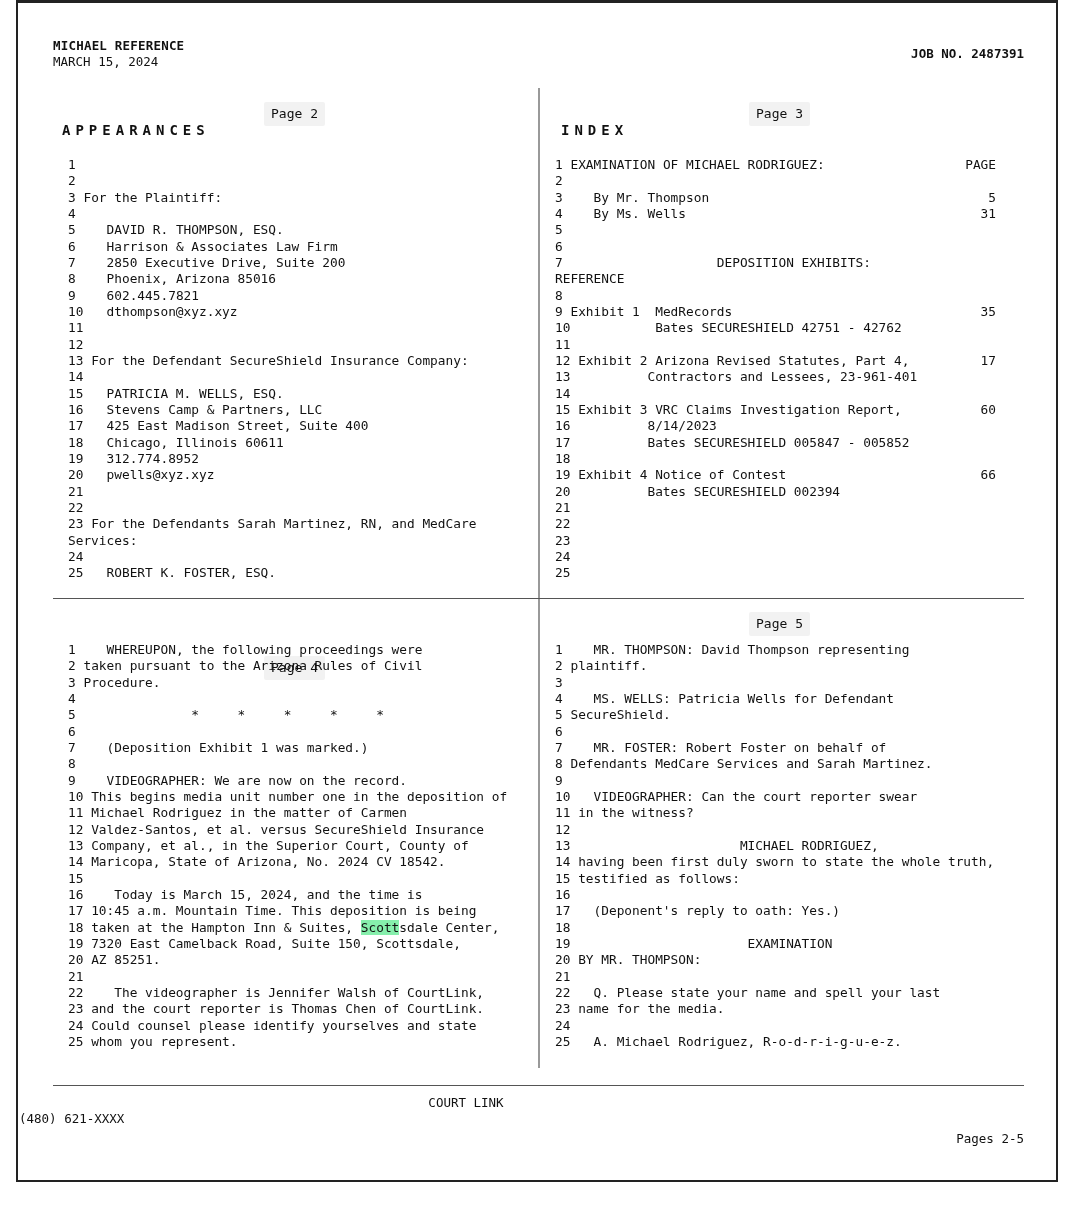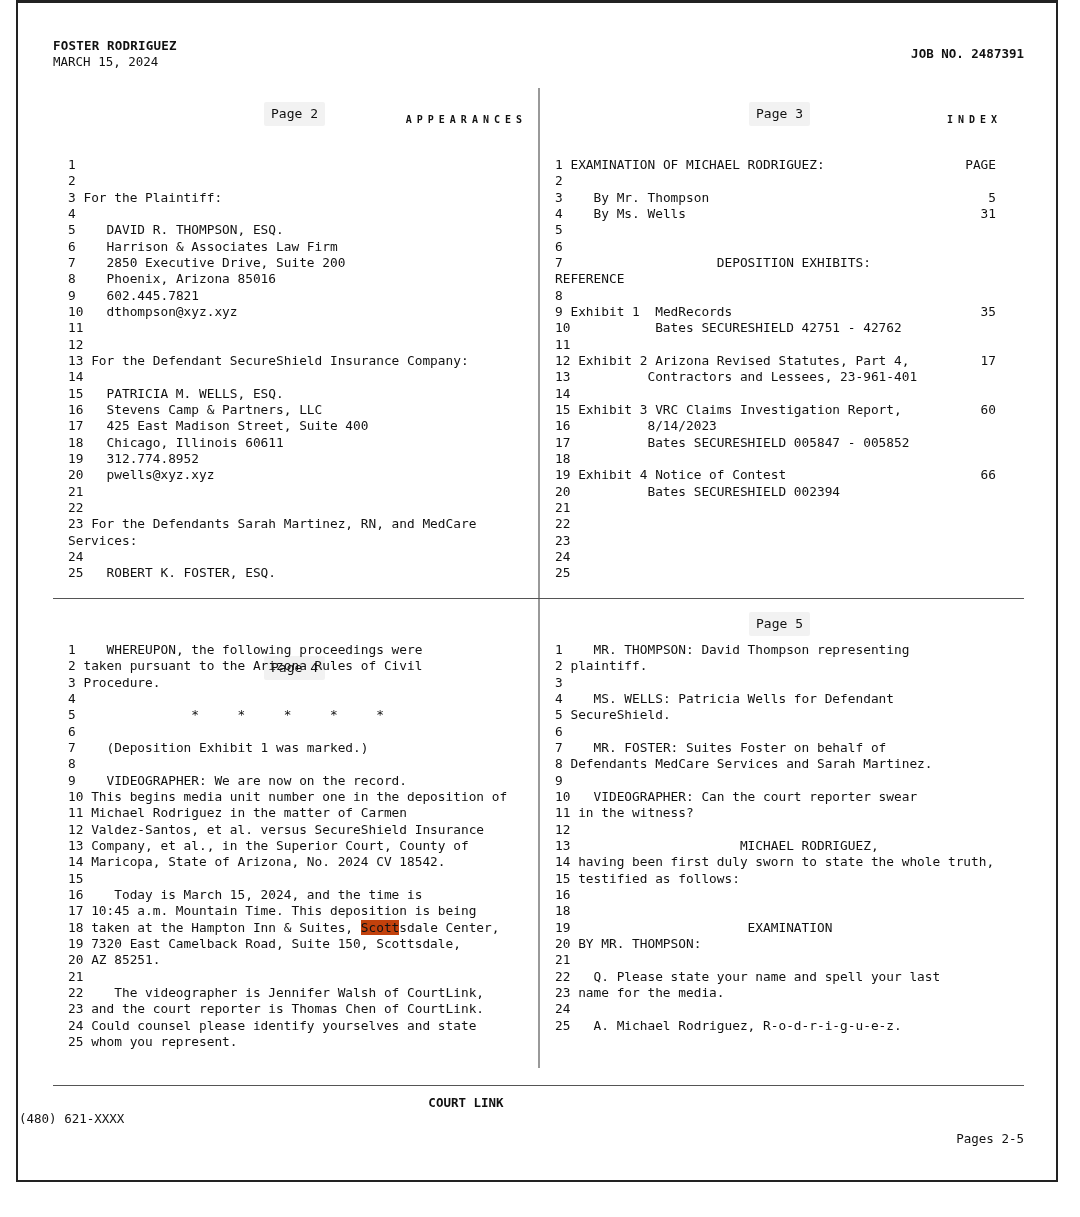--- a/index.html
+++ b/index.html
@@ -10,36 +10,36 @@
            border-top: 3px solid #222; box-sizing: border-box; background: #fff; }
   .hdr-name { position: absolute; left: 53px; top: 38px; font-size: 12.5px; font-weight: bold; letter-spacing: 0.2px; }
   .hdr-date { position: absolute; left: 53px; top: 54px; font-size: 12.5px; }
   .hdr-job { position: absolute; right: 56px; top: 46px; font-size: 12.5px; font-weight: bold; }
   .vdiv { position: absolute; left: 538px; top: 88px; width: 2px; height: 980px; background: #999; }
   .hdiv { position: absolute; left: 53px; top: 598px; width: 971px; height: 1px; background: #555; }
   .fdiv { position: absolute; left: 53px; top: 1085px; width: 971px; height: 1px; background: #555; }
   .page { position: absolute; width: 470px; }
   .page-label { position: absolute; top: 0; height: 24px; line-height: 24px; padding: 0 7px;
                 background: #f2f2f2; font-size: 13px; border-radius: 2px; text-align: center; }
-  .page-title { position: absolute; top: 12px; width: 100%; text-align: right; font-size: 10px; font-weight: bold; letter-spacing: 5px; }
+  .page-title { position: absolute; top: 20px; width: 100%; text-align: left; font-size: 14px; font-weight: bold; letter-spacing: 5px; }
   .lines { position: absolute; left: 0; width: 100%; margin: 0; padding: 0; list-style: none; }
   .line { height: 16.33px; line-height: 16.33px; font-size: 12.8px; white-space: pre; position: relative; }
   .num { display: inline-block; }
   .right { position: absolute; right: 0; top: 0; }
-  .hl { background: #c2410c; }
-  .footer-brand { position: absolute; top: 1095px; left: 0; width: 932px; text-align: center; font-size: 12.5px; font-weight: bold; }
+  .hl { background: #86efac; }
+  .footer-brand { position: absolute; top: 1095px; left: 0; width: 932px; text-align: center; font-size: 12.5px; font-weight: normal; }
   .footer-phone { position: absolute; top: 1111px; left: 0; width: 1080px; text-align: left; font-size: 12.5px; padding-left: 19px; }
   .footer-pages { position: absolute; top: 1131px; right: 56px; font-size: 12.5px; }
 </style>
 </head>
 <body>
 
 <div class="frame"></div>
 
-<div class="hdr-name">FOSTER RODRIGUEZ</div>
+<div class="hdr-name">MICHAEL REFERENCE</div>
 <div class="hdr-date">MARCH 15, 2024</div>
 <div class="hdr-job">JOB NO. 2487391</div>
 
 <div class="vdiv"></div>
 <div class="hdiv"></div>
 
 <div class="page" id="p0" style="left:68px; top:102px; width:465px;">
   <div class="page-label" style="left:196px;">Page 2</div>
   <div class="page-title" style="left:-6px;">APPEARANCES</div>
   <ul class="lines" style="top:55px;">
@@ -138,30 +138,31 @@
 
 <div class="page" id="p3" style="left:555px; top:612px; width:470px;">
   <div class="page-label" style="left:194px;">Page 5</div>
   <ul class="lines" style="top:30px;">
       <li class="line"><span class="num">1</span><span>    MR. THOMPSON: David Thompson representing</span></li>
       <li class="line"><span class="num">2</span><span> plaintiff.</span></li>
       <li class="line"><span class="num">3</span><span></span></li>
       <li class="line"><span class="num">4</span><span>    MS. WELLS: Patricia Wells for Defendant</span></li>
       <li class="line"><span class="num">5</span><span> SecureShield.</span></li>
       <li class="line"><span class="num">6</span><span></span></li>
-      <li class="line"><span class="num">7</span><span>    MR. FOSTER: Suites Foster on behalf of</span></li>
+      <li class="line"><span class="num">7</span><span>    MR. FOSTER: Robert Foster on behalf of</span></li>
       <li class="line"><span class="num">8</span><span> Defendants MedCare Services and Sarah Martinez.</span></li>
       <li class="line"><span class="num">9</span><span></span></li>
       <li class="line"><span class="num">10</span><span>   VIDEOGRAPHER: Can the court reporter swear</span></li>
       <li class="line"><span class="num">11</span><span> in the witness?</span></li>
       <li class="line"><span class="num">12</span><span></span></li>
       <li class="line"><span class="num">13</span><span>                      MICHAEL RODRIGUEZ,</span></li>
       <li class="line"><span class="num">14</span><span> having been first duly sworn to state the whole truth,</span></li>
       <li class="line"><span class="num">15</span><span> testified as follows:</span></li>
       <li class="line"><span class="num">16</span><span></span></li>
+      <li class="line"><span class="num">17</span><span>   (Deponent's reply to oath: Yes.)</span></li>
       <li class="line"><span class="num">18</span><span></span></li>
       <li class="line"><span class="num">19</span><span>                       EXAMINATION</span></li>
       <li class="line"><span class="num">20</span><span> BY MR. THOMPSON:</span></li>
       <li class="line"><span class="num">21</span><span></span></li>
       <li class="line"><span class="num">22</span><span>   Q. Please state your name and spell your last</span></li>
       <li class="line"><span class="num">23</span><span> name for the media.</span></li>
       <li class="line"><span class="num">24</span><span></span></li>
       <li class="line"><span class="num">25</span><span>   A. Michael Rodriguez, R-o-d-r-i-g-u-e-z.</span></li>
     </ul>
 </div>

